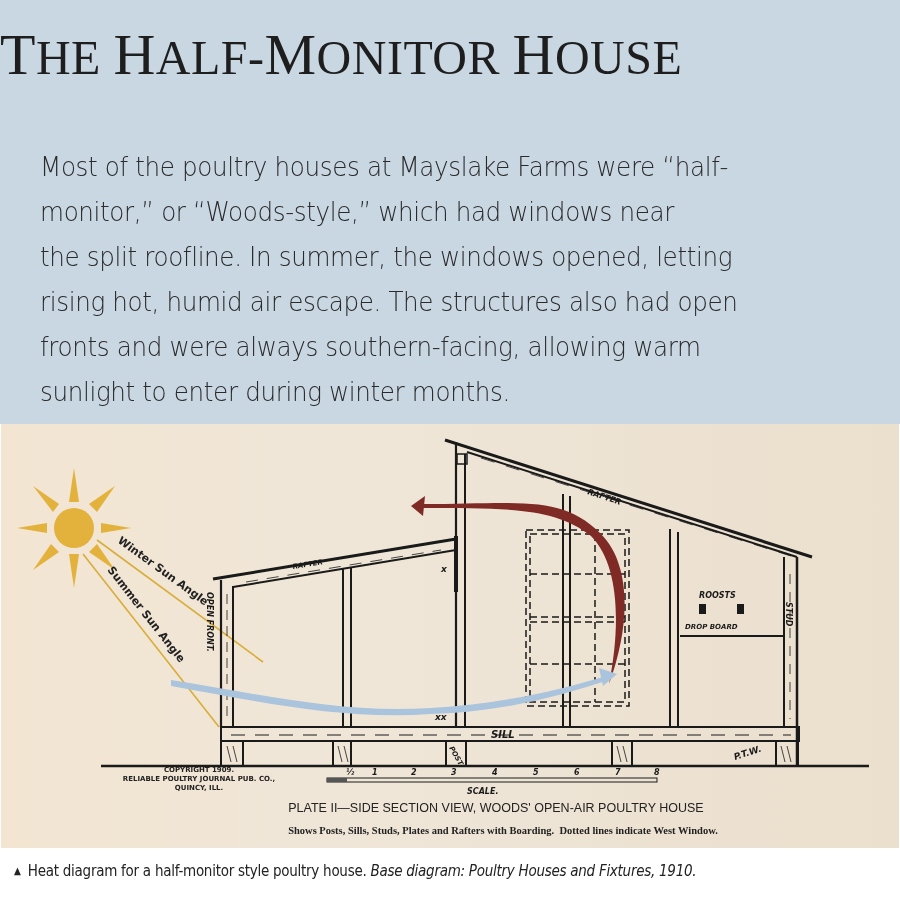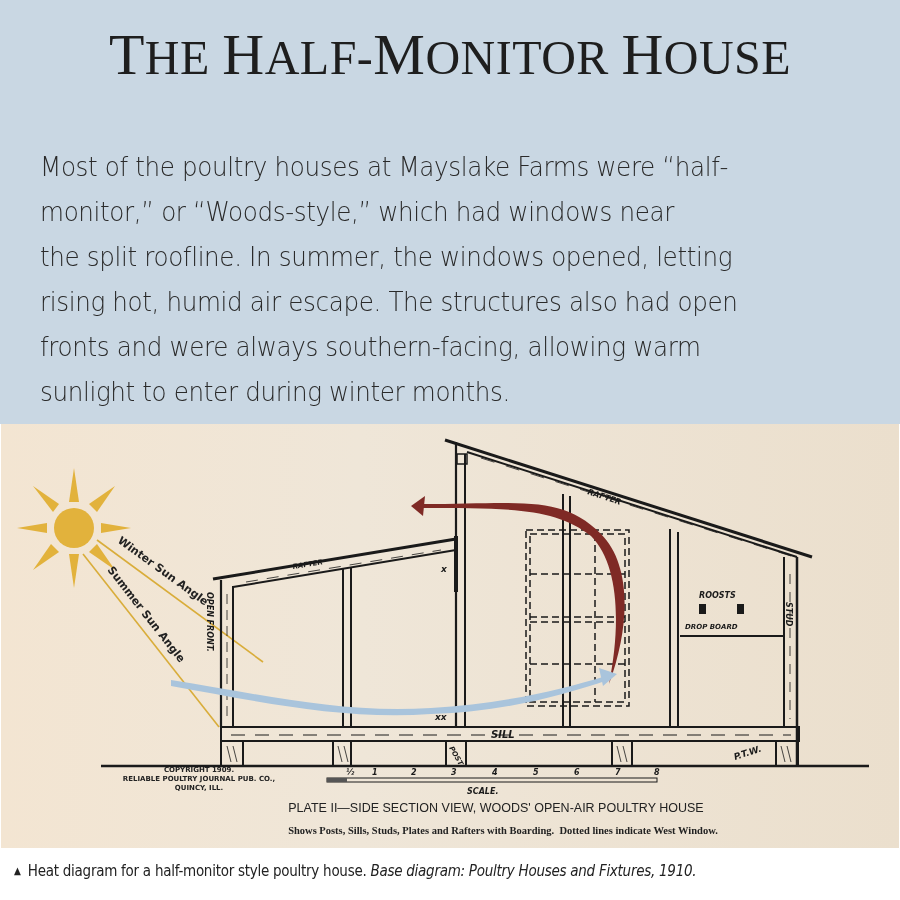--- a/index.html
+++ b/index.html
@@ -1,18 +1,18 @@
 <!DOCTYPE html>
 <html><head>
 <meta charset="utf-8">
 <style>
   html, body { margin: 0; padding: 0; }
   body { width: 900px; height: 900px; background: #ffffff; position: relative; overflow: hidden; font-family: "DejaVu Sans", sans-serif; }
   .header-panel { position: absolute; left: 0; top: 0; width: 900px; height: 424px; background: #c9d7e3; }
-  .title { position: absolute; left: 0; top: 20px; width: 900px; text-align: center; font-family: "Liberation Serif", "DejaVu Serif", serif; font-size: 48px; color: #1e1e1e; letter-spacing: 0.5px; font-variant: small-caps; line-height: 1.2; }
+  .title { position: absolute; left: 0; top: 20px; width: 900px; text-align: left; font-family: "Liberation Serif", "DejaVu Serif", serif; font-size: 48px; color: #1e1e1e; letter-spacing: 0.5px; font-variant: small-caps; line-height: 1.2; }
   .title .big { font-size: 58px; }
   .body-text { position: absolute; left: 40px; top: 144px; width: 830px; font-family: "DejaVu Sans", sans-serif; font-size: 26.5px; line-height: 45px; color: #2a2a2a; font-weight: 300; letter-spacing: -0.4px; transform: scaleX(0.93); transform-origin: left top; width: 900px; }
   .diagram { position: absolute; left: 1px; top: 424px; width: 898px; height: 424px; background: linear-gradient(90deg, #f3e5d2 0%, #efe6d8 40%, #ebdfcd 100%); }
   .diagram svg { position: absolute; left: 0; top: 0; }
   .caption { position: absolute; left: 14px; top: 862px; font-family: "DejaVu Sans", sans-serif; font-size: 15px; color: #222; letter-spacing: -0.3px; transform: scaleX(0.9); transform-origin: left top; white-space: nowrap; }
   .caption .tri { font-size: 10px; vertical-align: 2px; margin-right: 8px; }
   .caption em { font-style: italic; }
   .svgtext-hand { font-family: "DejaVu Sans", sans-serif; font-weight: bold; font-style: italic; fill: #1a1a1a; }
   .svgtext-label { font-family: "DejaVu Sans", sans-serif; font-weight: bold; fill: #222; }
   .plate-title { font-family: "Liberation Sans", sans-serif; fill: #222; }

